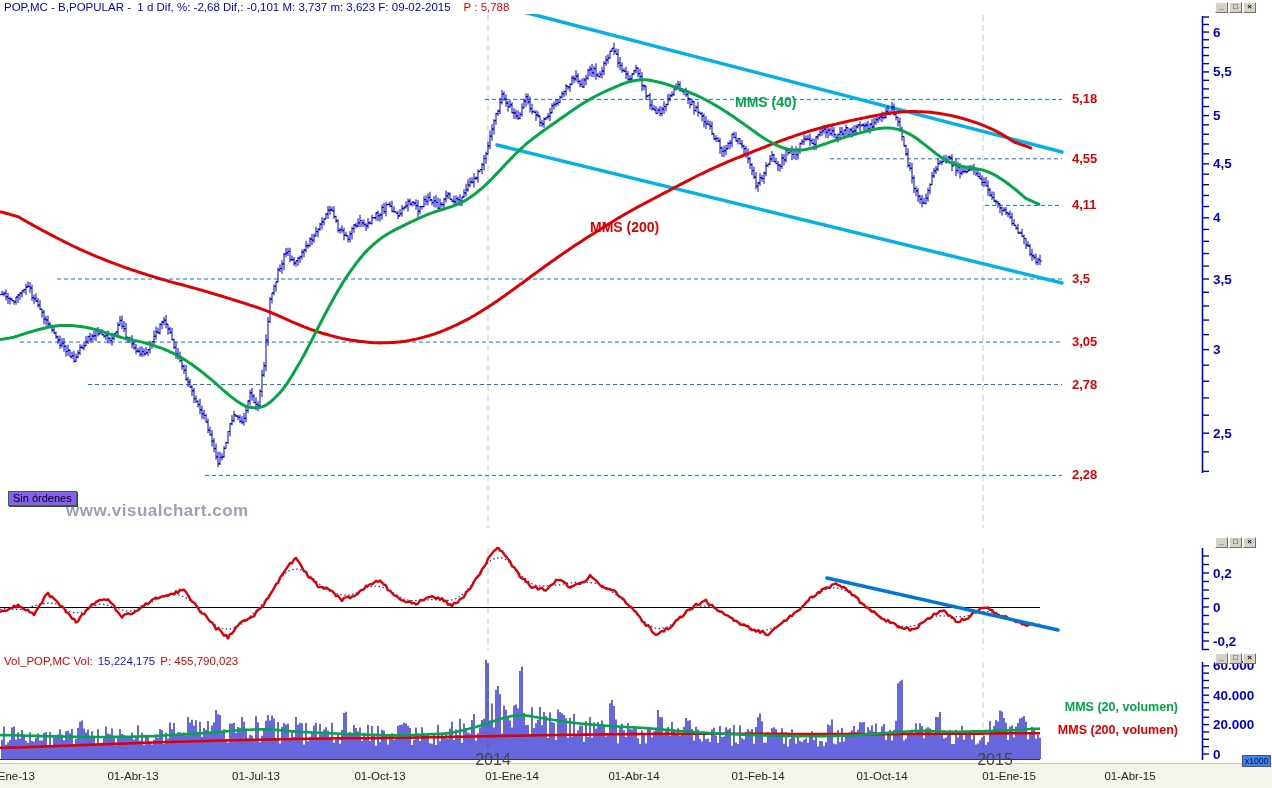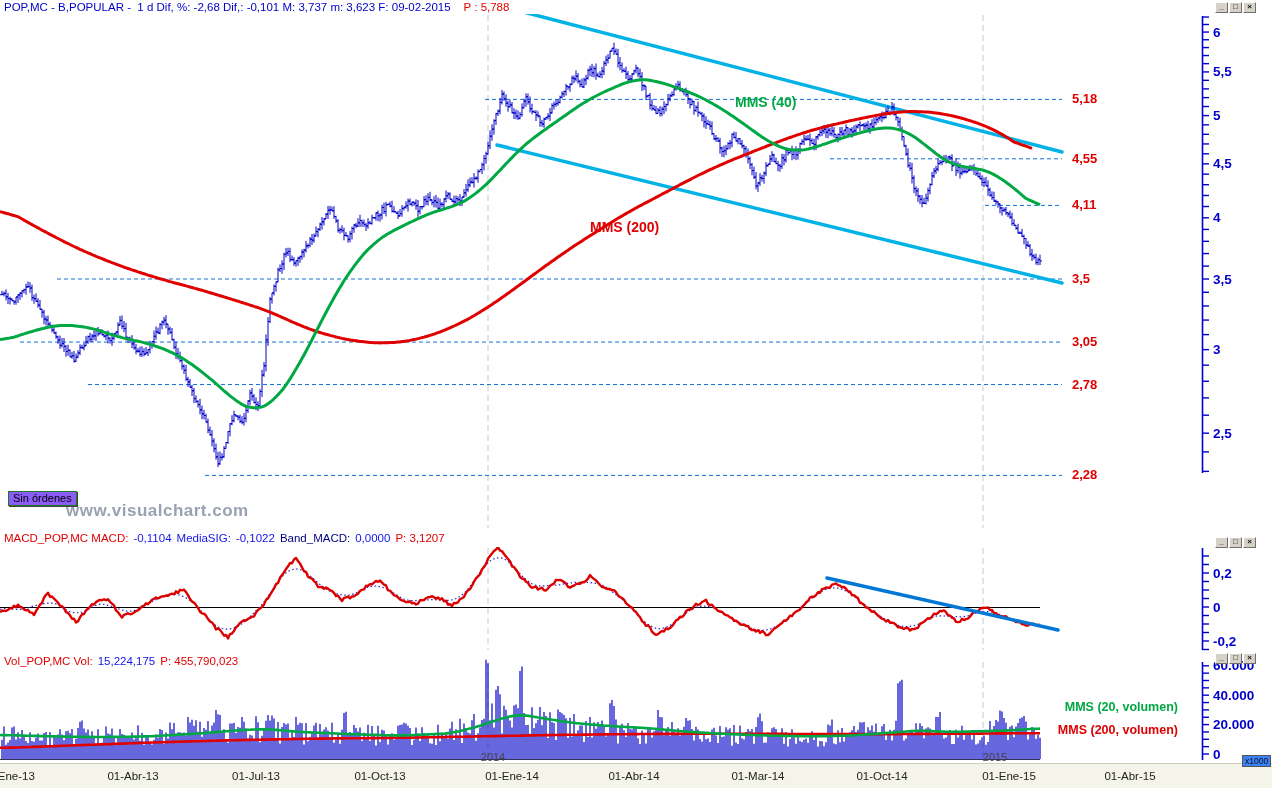--- a/index.html
+++ b/index.html
@@ -19,21 +19,21 @@
   .t-red{color:#E00000}.t-blue{color:#1414E6}.t-navy{color:#000080}
   .badge{position:absolute;left:8px;top:491px;background:#8b5cf6;border:1px solid #1d7a1d;
          box-shadow:1px 1px 0 #444;font-size:11px;line-height:13px;padding:0 4px;color:#000;z-index:5}
   .watermark{position:absolute;left:66px;top:501px;font-size:17px;font-weight:bold;
              color:#9aa2b2;letter-spacing:0.5px;z-index:4}
   .x1000{position:absolute;left:1242px;top:755px;font-size:8.5px;border:1px solid #555;
          background:#3b82f6;padding:0 2px;color:#112;z-index:6}
   .axis-strip{position:absolute;left:0;top:763px;width:1272px;height:25px;background:#f4f4ea;
               border-top:1px solid #cfcfc0;overflow:hidden;z-index:2}
   .time-label{position:absolute;top:6px;transform:translateX(-50%);font-size:11.5px;color:#222;white-space:nowrap}
-  .year-label{position:absolute;top:751px;transform:translateX(-50%);font-size:11px;color:#444;z-index:3}
+  .year-label{position:absolute;top:751px;transform:translateX(-50%);font-size:16px;color:#444;z-index:3}
 </style>
 </head>
 <body>
 
 <div id="app">
 
   <svg id="chart" width="1272" height="788">
       <defs>
         <clipPath id="mclip">
           <rect x="0" y="14" width="1203" height="515"></rect>
@@ -184,35 +184,34 @@
     <span class="wb">_</span>
     <span class="wb">□</span>
     <span class="wb">×</span>
   </div>
   <div class="winbtns" style="top:653px">
     <span class="wb">_</span>
     <span class="wb">□</span>
     <span class="wb">×</span>
   </div>
 
-  <div class="indline" style="top:532px"><span class="t-red">MACD_POP,MC MACD:</span><span class="t-blue">-0,1104</span><span class="t-blue">MediaSIG:</span><span class="t-blue">-0,1022</span><span class="t-navy">Band_MACD:</span><span class="t-blue">0,0000</span><span class="t-red">P: 3,1207</span></div>
 
   <div class="indline" style="top:655px"><span class="t-red">Vol_POP,MC Vol:</span><span class="t-blue">15,224,175</span><span class="t-red">P: 455,790,023</span></div>
 
   <div class="badge">Sin órdenes</div>
   <div class="watermark">www.visualchart.com</div>
   <div class="x1000">x1000</div>
 
   <div class="axis-strip" id="axis-strip">
       <span class="time-label" style="left: 8px;">01-Ene-13</span>
       <span class="time-label" style="left: 133px;">01-Abr-13</span>
       <span class="time-label" style="left: 256px;">01-Jul-13</span>
       <span class="time-label" style="left: 380px;">01-Oct-13</span>
       <span class="time-label" style="left: 504px; margin-left: 8px;">01-Ene-14</span>
       <span class="time-label" style="left: 634px;">01-Abr-14</span>
-      <span class="time-label" style="left: 758px;">01-Mar-14</span>
+      <span class="time-label" style="left: 758px;">01-Feb-14</span>
       <span class="time-label" style="left: 882px;">01-Oct-14</span>
       <span class="time-label" style="left: 1009px;">01-Ene-15</span>
       <span class="time-label" style="left: 1130px;">01-Abr-15</span>
     </div>
 <div class="year-label" style="left: 493px;">2014</div>
     <div class="year-label" style="left: 995px;">2015</div>
   </div>
 
 </body></html>

